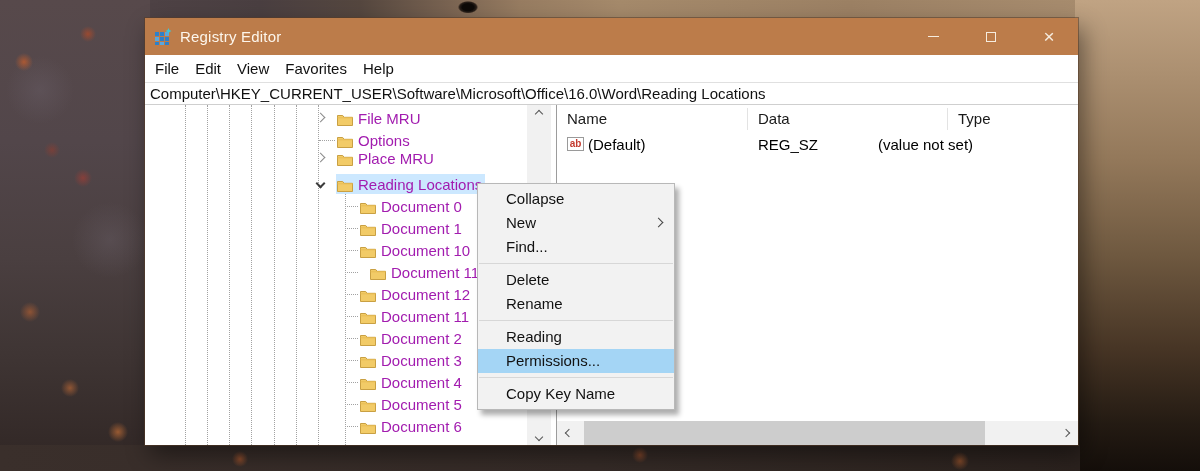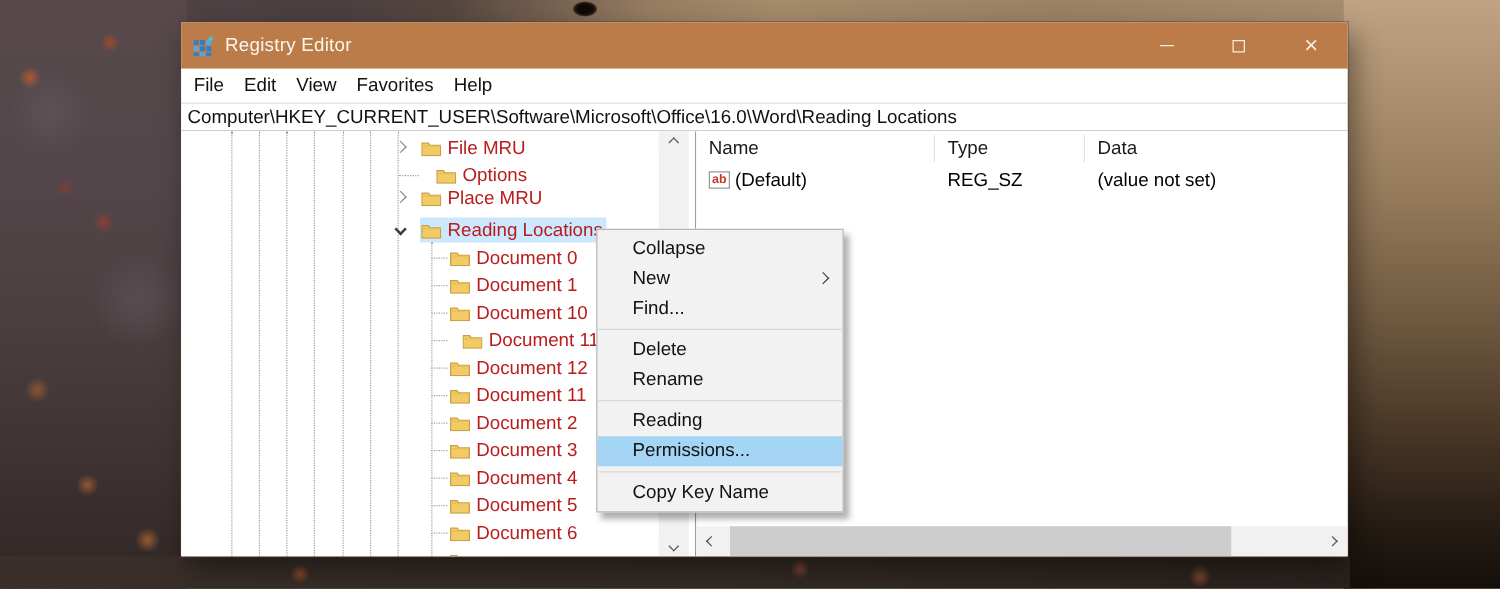--- a/index.html
+++ b/index.html
@@ -64,21 +64,21 @@
 
   
   .tree-pane { position:absolute; left:0; top:0; width:411px; height:340px; overflow:hidden; background:#fff; }
   .guide { position:absolute; top:0; height:100%; width:0; border-left:1px dotted #a2a2a2; }
   .guide.child { top:88px; height:252px; }
   .tree-row { position:absolute; left:0; right:0; height:22px; }
   .stub { position:absolute; top:11px; border-top:1px dotted #a2a2a2; }
   .tree-chev { position:absolute; left:172px; top:7px; }
   .core { position:absolute; top:1px; height:20px; display:flex; align-items:center; gap:5px; padding:0 3px 0 1px; }
   .tree-row.selected .core { background:#cce8ff; }
-  .lbl { font-size:15px; color:#b91c1c; white-space:nowrap; }
+  .lbl { font-size:15px; color:#a21caf; white-space:nowrap; }
   .folder { width:16px; height:13px; flex:0 0 auto; display:inline-block; }
 
   .chev { display:inline-block; width:7px; height:7px; border:solid #8a8a8a; border-width:0 1.5px 1.5px 0; }
   .chev-right { transform:rotate(-45deg); }
   .chev-down { transform:rotate(45deg); }
   .chev-left { transform:rotate(135deg); }
   .chev-up { transform:rotate(-135deg); }
   .chev.expanded { border-color:#3c3c3c; border-width:0 2px 2px 0; }
 
   
@@ -185,21 +185,21 @@
             <span class="core" style="left:191px">
               <span class="folder"><svg width="16" height="13" viewBox="0 0 16 13">
                   <path d="M.5 2.5 h5.2 l1.4 1.8 h8.4 v8.2 h-15 z" fill="#f2cb67" stroke="#c9a043" stroke-width="1"></path>
                   <path d="M.5 4.8 h15" stroke="#e8bd55" stroke-width="1"></path>
                 </svg></span>
               <span class="lbl">File MRU</span>
             </span>
           </div>
           <div class="tree-row" style="top: 24px;">
             <span class="stub" style="left:174px;width:16px"></span>
-            <span class="core" style="left:203px">
+            <span class="core" style="left:191px">
               <span class="folder"><svg width="16" height="13" viewBox="0 0 16 13">
                   <path d="M.5 2.5 h5.2 l1.4 1.8 h8.4 v8.2 h-15 z" fill="#f2cb67" stroke="#c9a043" stroke-width="1"></path>
                   <path d="M.5 4.8 h15" stroke="#e8bd55" stroke-width="1"></path>
                 </svg></span>
               <span class="lbl">Options</span>
             </span>
           </div>
           <div class="tree-row" style="top: 42px;">
             <span class="chev chev-right tree-chev"></span>
             <span class="core" style="left:191px">
@@ -348,22 +348,22 @@
             <span class="chev chev-down"></span>
           </div>
       </div>
     </div>
 
     <div class="splitter"></div>
 
     <div class="list-pane">
       <div class="lv-header" id="lv-header">
           <div class="lv-col" style="width: 191px;">Name</div>
+          <div class="lv-col" style="width: 200px;">Data</div>
           <div class="lv-col" style="width: 120px;">Type</div>
-          <div class="lv-col" style="width: 200px;">Data</div>
         </div>
       <div id="lv-rows">
           <div class="lv-row">
             <span class="lv-cell" style="width:191px">
               <span class="ab-icon">ab</span>
               <span>(Default)</span>
             </span>
             <span class="lv-cell" style="width:120px">REG_SZ</span>
             <span class="lv-cell">(value not set)</span>
           </div>

